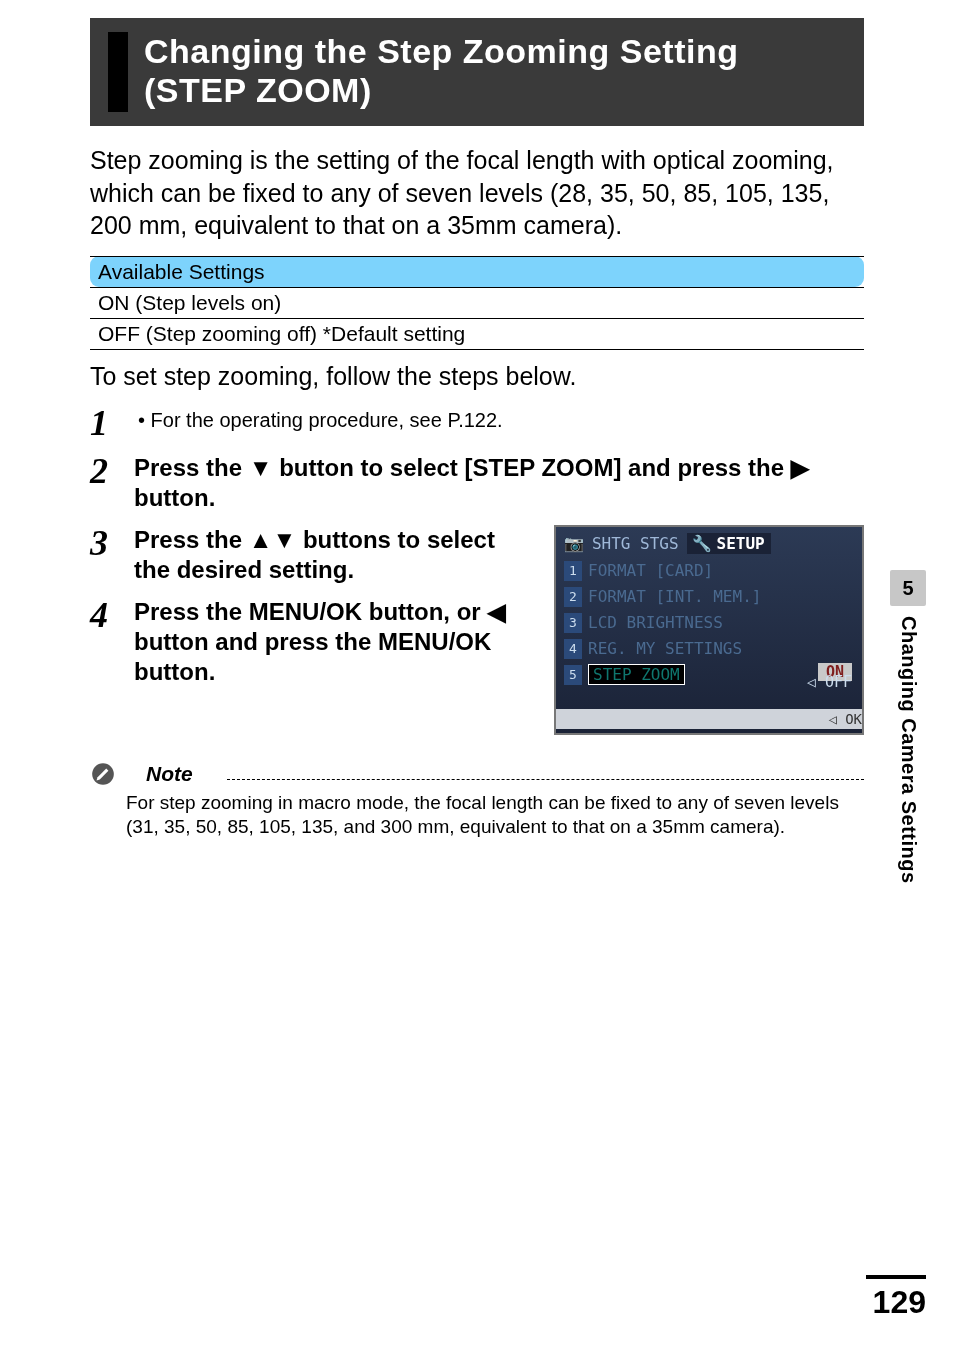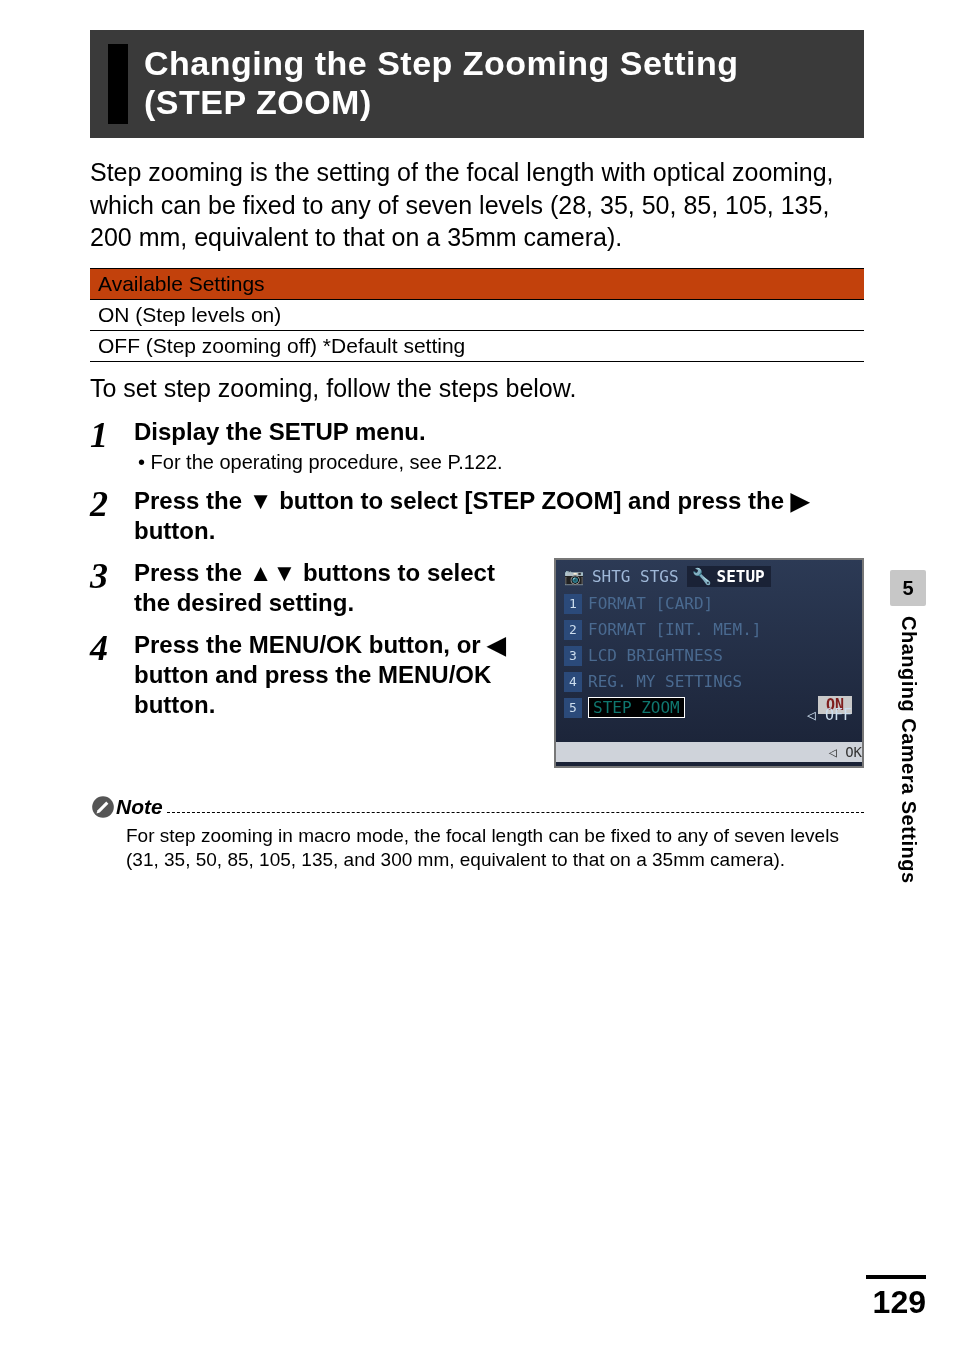--- a/index.html
+++ b/index.html
@@ -1,24 +1,24 @@
 <!DOCTYPE html>
 <html><head>
   <meta charset="utf-8">
   <style>
     * { box-sizing: border-box; margin: 0; padding: 0; }
     html, body { width: 954px; height: 1351px; background: #fff; font-family: Arial, Helvetica, sans-serif; color: #000; }
-    .page { position: relative; width: 954px; height: 1351px; padding: 30px 90px 30px 90px; }
+    .page { position: relative; width: 954px; height: 1351px; padding: 18px 90px 30px 90px; }
     .title-bar { background: #3a3a3a; color: #fff; padding: 14px 18px 14px 18px; display: flex; align-items: flex-start; margin-bottom: 18px; }
     .title-bar .marker { width: 20px; height: 80px; background: #000; margin-right: 16px; flex-shrink:0; }
     .title-bar h1 { font-size: 34px; font-weight: 900; line-height: 1.15; font-family: Arial Black, Arial, sans-serif; letter-spacing: 0.5px; }
     .intro { font-size: 25px; line-height: 1.3; margin-bottom: 14px; }
     .settings-table { width: 100%; border-collapse: collapse; font-size: 21px; margin-bottom: 12px; }
     .settings-table td { border-top: 1px solid #000; border-bottom: 1px solid #000; padding: 3px 8px; }
-    .settings-table .hdr td { background: #c2410c; }
+    .settings-table .hdr td { background: #7dd3fc; border-radius: 9px; }
     .lead { font-size: 25px; margin-bottom: 14px; }
     .steps { list-style: none; }
     .steps li { display: flex; margin-bottom: 12px; }
     .steps .num { font-family: "Brush Script MT", cursive; font-style: italic; font-weight: bold; font-size: 36px; width: 44px; flex-shrink:0; line-height:1; }
     .steps .body { flex: 1; }
     .steps .body .headline { font-size: 24px; font-weight: bold; line-height: 1.25; }
     .steps .body .sub { font-size: 20px; margin-top: 4px; margin-left: 4px; }
     .steps .body .sub::before { content: "• "; }
     .row34 { display: flex; align-items: flex-start; gap: 18px; }
     .row34 .leftcol { flex: 1; }
@@ -30,21 +30,21 @@
     .screenshot .dim { color:#4a6a90; }
     .screenshot .sel { background:#000; color:#0f766e; padding:0 4px; border:1px solid #fff;}
     .screenshot .on { position:absolute; right:10px; top:136px; background:#c9c9c9; color:#7f1d1d; padding:0 8px; font-weight:bold; font-size:15px;}
     .screenshot .off { position:absolute; right:10px; top:146px; color:#cde; font-size:15px;}
     .screenshot .ok { position:absolute; bottom:4px; left:0; right:0; text-align:right; background:#cfd3da; color:#333; font-size:14px; padding:2px 0;}
     .note-block { margin-top: 26px; display:flex; align-items:flex-start; gap:10px;}
     .note-icon { width:26px; height:26px; flex-shrink:0; }
     .note-icon svg { width:26px; height:26px; }
     .note-head { font-style: italic; font-weight: bold; font-size: 21px; }
     .note-dash { flex:1; border-bottom: 1px dashed #000; height: 12px; margin-left:4px;}
-    .note-row { display:flex; align-items:center; }
+    .note-row { display:flex; align-items:center;gap:30px; }
     .note-text { font-size: 19px; line-height:1.3; margin-left:36px; margin-top:4px;}
     
     .side-tab { position:absolute; right:28px; top:570px; display:flex; flex-direction:column; align-items:center; }
     .side-tab .chip { width:36px; height:36px; background:#c7c7c7; color:#000; font-weight:bold; font-size:20px; display:flex; align-items:center; justify-content:center; border-radius:2px;}
     .side-tab .vtext { writing-mode: vertical-rl; font-weight:bold; font-size:20px; margin-top:10px; letter-spacing:0.5px;}
     .page-num { position:absolute; right:28px; bottom:30px; font-size:32px; font-weight:bold; }
     .page-num-bar { position:absolute; right:28px; bottom:72px; width:60px; height:4px; background:#000;}
     .tri { display:inline-block; }
   </style>
 </head>
@@ -72,21 +72,20 @@
     </tr>
   </tbody>
     </table>
 
   <p class="lead">To set step zooming, follow the steps below.</p>
 
   <ol class="steps">
     <li>
       <div class="num">1</div>
       <div class="body">
-        <div class="headline">Display the SETUP menu.</div>
         <div class="sub">For the operating procedure, see P.122.</div>
       </div>
     </li>
     <li>
       <div class="num">2</div>
       <div class="body">
         <div class="headline">
           <span>Press the </span><span class="tri">▼</span><span> button to select [STEP ZOOM] and press the </span><span class="tri">▶</span><span> button.</span>
         </div>
       </div>

